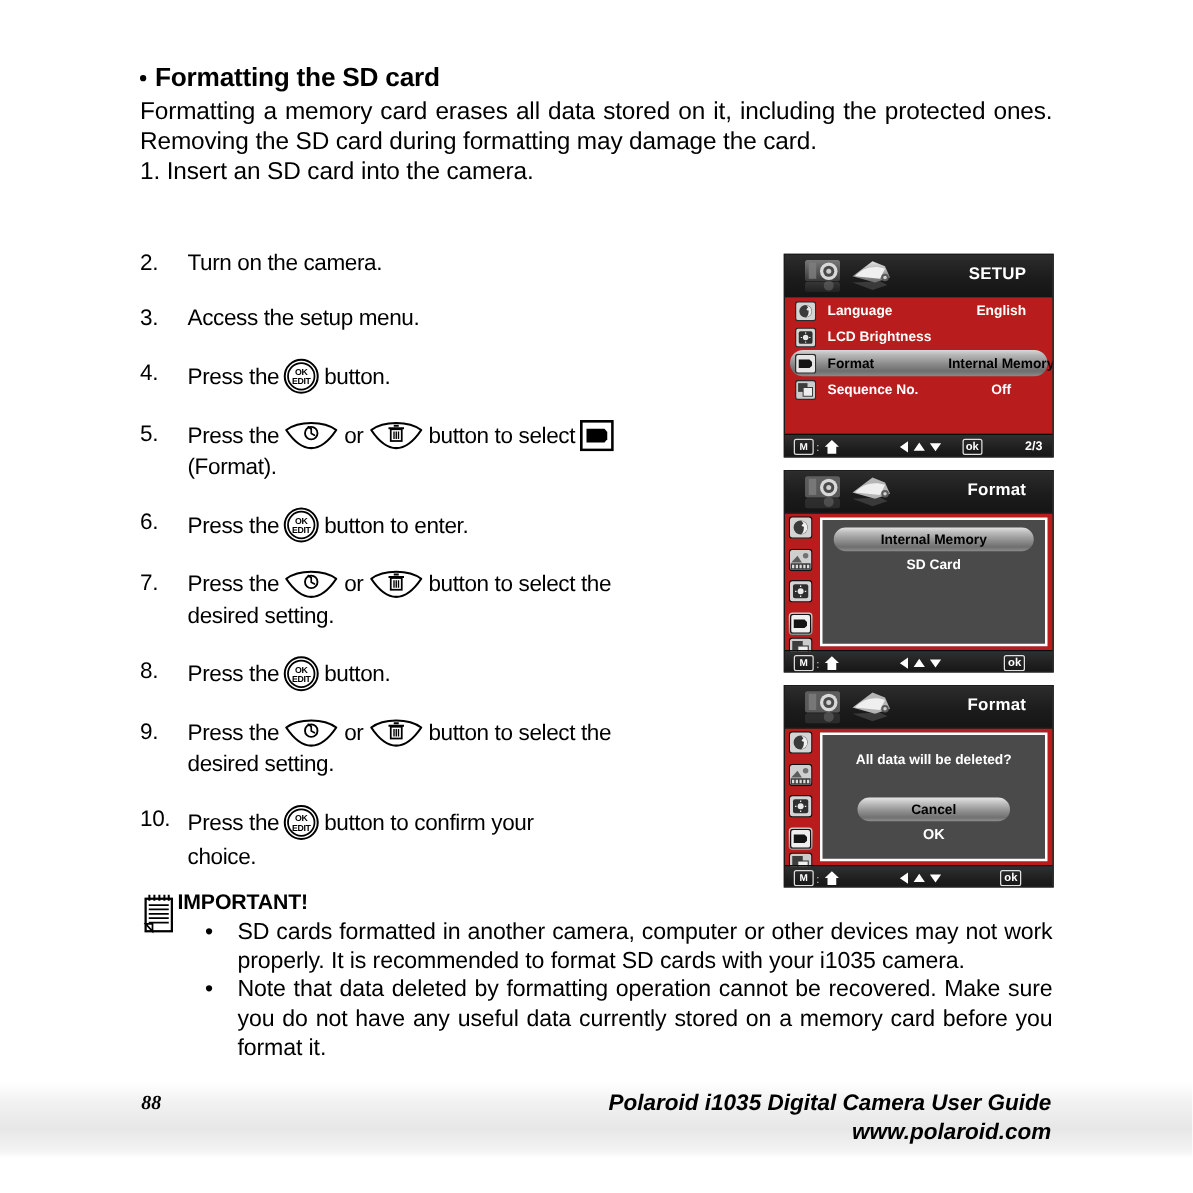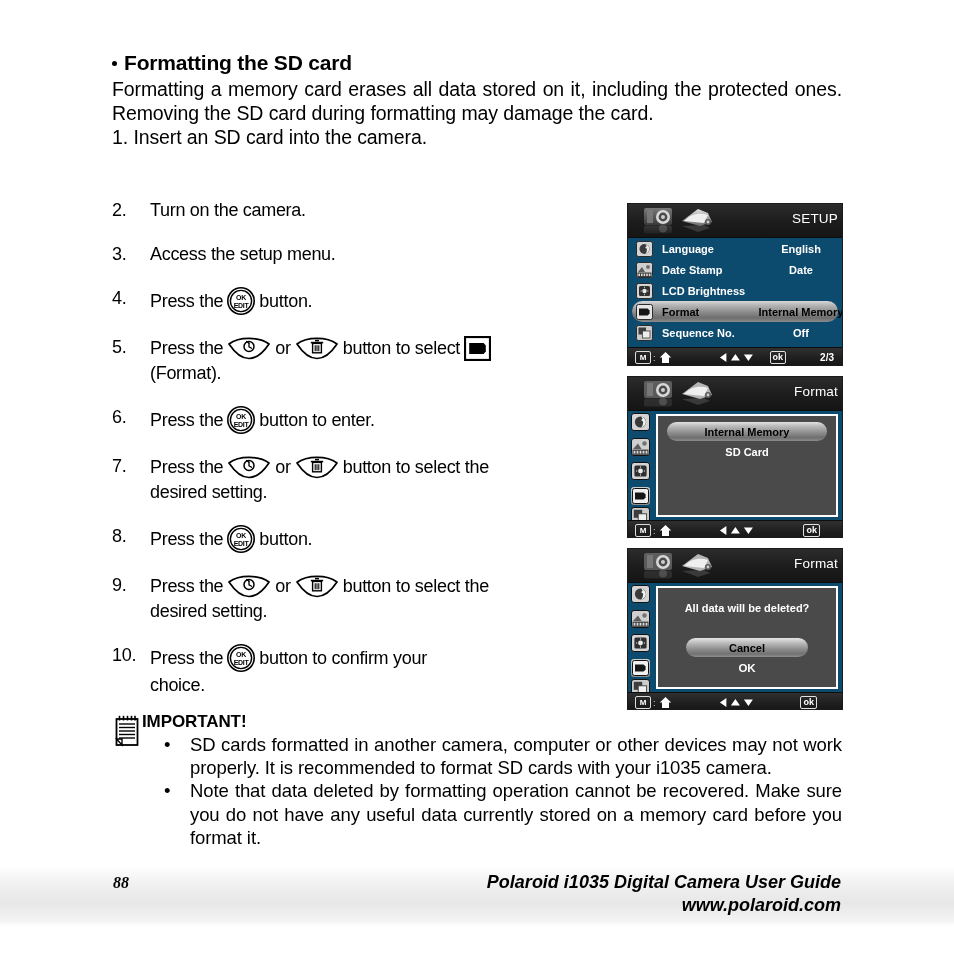--- a/index.html
+++ b/index.html
@@ -135,40 +135,40 @@
   #screen3 { left: 627px; top: 548px;  width: 216px; height: 162px; }
 
   .scr-header {
     position: relative;
     height: 33px;
     background: linear-gradient(180deg, #2c2c2c 0%, #1c1c1c 55%, #151515 100%);
     border-bottom: 1px solid #0d0d0d;
   }
   .scr-title {
     position: absolute;
-    right: 4px;
+    right: 21px;
     top: 7px;
     font-size: 13.5px;
-    font-weight: normal;
+    font-weight: bold;
     letter-spacing: 0.2px;
     color: #ffffff;
     text-align: center;
   }
   .hdr-icons {
     position: absolute;
     left: 10px;
     top: 1px;
     width: 120px;
     height: 32px;
   }
 
   .scr-body {
     position: relative;
     height: 109px;
-    background: #0c4a6e;
+    background: #b91c1c;
   }
 
   
   .menu-row {
     position: relative;
     height: 21px;
     display: flex;
     align-items: center;
     margin: 0 4px;
   }
@@ -631,37 +631,20 @@
           <rect x="0.5" y="0.5" width="16" height="15" rx="2" fill="#d4d4d4" stroke="#2b2b2b"></rect>
           <circle cx="8.5" cy="8" r="5" fill="#3a3a3a"></circle>
           <path d="M8.5 3.2 A4.8 4.8 0 0 1 8.5 12.8 A2.4 4.8 0 0 0 8.5 3.2 Z" fill="#e9e9e9"></path>
           <circle cx="10.4" cy="6.4" r="1" fill="#e9e9e9"></circle>
         </svg>
         <span class="mlabel">Language</span>
         <span class="mvalue">English</span>
       </div>
       <div class="menu-row">
         <svg class="mi" viewBox="0 0 17 16">
-          <rect x="0.5" y="0.5" width="16" height="15" rx="2" fill="#cfcfcf" stroke="#2b2b2b"></rect>
-          <path d="M2 10 L6 5 L9 10 Z" fill="#5c5c5c"></path>
-          <circle cx="12" cy="5" r="2" fill="#707070"></circle>
-          <rect x="1.5" y="10.5" width="14" height="4.5" fill="#3c3c3c"></rect>
-          <g fill="#dcdcdc">
-            <rect x="2.4" y="11.6" width="1.6" height="2.4"></rect>
-            <rect x="5" y="11.6" width="1.6" height="2.4"></rect>
-            <rect x="7.6" y="11.6" width="1.6" height="2.4"></rect>
-            <rect x="10.2" y="11.6" width="1.6" height="2.4"></rect>
-            <rect x="12.8" y="11.6" width="1.6" height="2.4"></rect>
-          </g>
-        </svg>
-        <span class="mlabel">Date Stamp</span>
-        <span class="mvalue">Date</span>
-      </div>
-      <div class="menu-row">
-        <svg class="mi" viewBox="0 0 17 16">
           <rect x="0.5" y="0.5" width="16" height="15" rx="2" fill="#d4d4d4" stroke="#2b2b2b"></rect>
           <rect x="3" y="3" width="11" height="10" rx="1.5" fill="#2f2f2f"></rect>
           <circle cx="8.5" cy="8" r="2.2" fill="#e8e8e8"></circle>
           <g stroke="#e8e8e8" stroke-width="0.9">
             <line x1="8.5" y1="3.8" x2="8.5" y2="4.9"></line>
             <line x1="8.5" y1="11.1" x2="8.5" y2="12.2"></line>
             <line x1="4.6" y1="8" x2="5.7" y2="8"></line>
             <line x1="11.3" y1="8" x2="12.4" y2="8"></line>
           </g>
         </svg>

